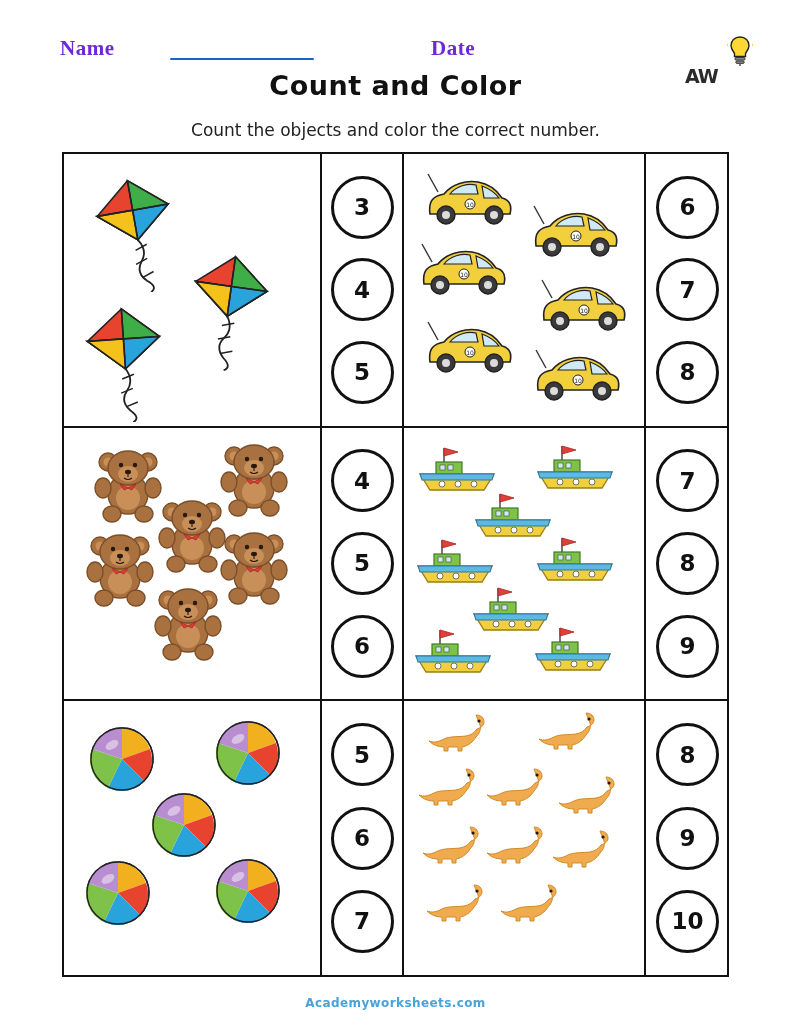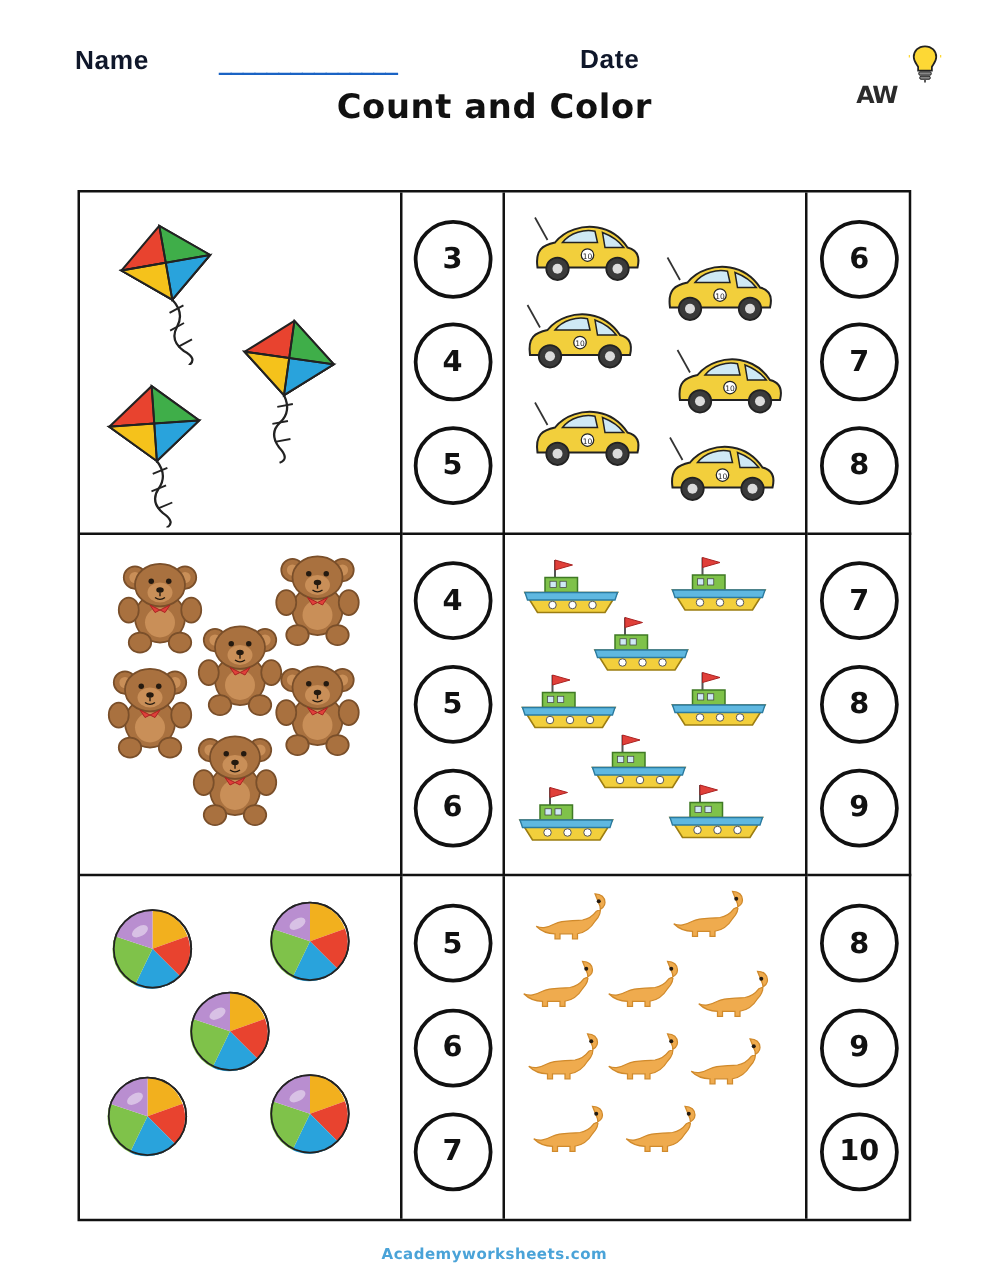--- a/index.html
+++ b/index.html
@@ -29,29 +29,29 @@
   .name-block {
     position: absolute;
     left: 60px;
     top: 8px;
     display: flex;
     align-items: baseline;
     gap: 6px;
   }
   .date-block {
     position: absolute;
-    left: 464px;
+    left: 431px;
     top: 8px;
     display: flex;
     align-items: flex-start;
     gap: 6px;
   }
   .field-label {
-    color: #0f172a;
-    font-family: Liberation Sans, sans-serif;
+    color: #6d28d9;
+    font-family: Liberation Serif, serif;
     font-weight: bold;
     font-size: 21px;
     letter-spacing: 0.5px;
   }
   .field-line {
     color: #1a63c4;
     font-weight: bold;
     font-size: 21px;
     letter-spacing: -1px;
     white-space: nowrap;
@@ -197,20 +197,21 @@
             <rect x="8.8" y="27" width="8.4" height="2.4" rx="1" fill="#888" stroke="#222" stroke-width="0.8"></rect>
             <path d="M13 30 L13 32" stroke="#222" stroke-width="1.2"></path>
             <path d="M1 11 L-1 11 M25 11 L27 11" stroke="#fdd835" stroke-width="2"></path>
           </g>
         </svg>
       </span>
     </div>
   </div>
 
   <div class="title">Count and Color</div>
+  <div class="subtitle">Count the objects and color the correct number.</div>
 
   <div class="grid">
 
     <div class="cell">
       <div class="objects">
         <div class="obj" style="left:22px; top:18px;">
           <svg width="120" height="120" viewBox="0 0 120 120">
             <g transform="rotate(-10 60 45)">
               <polygon points="48,6 84,36 48,66 12,36" fill="#e8432f" stroke="#222" stroke-width="1.6"></polygon>
               <polygon points="48,6 84,36 48,66" fill="#3fae49" stroke="#222" stroke-width="1.6"></polygon>

